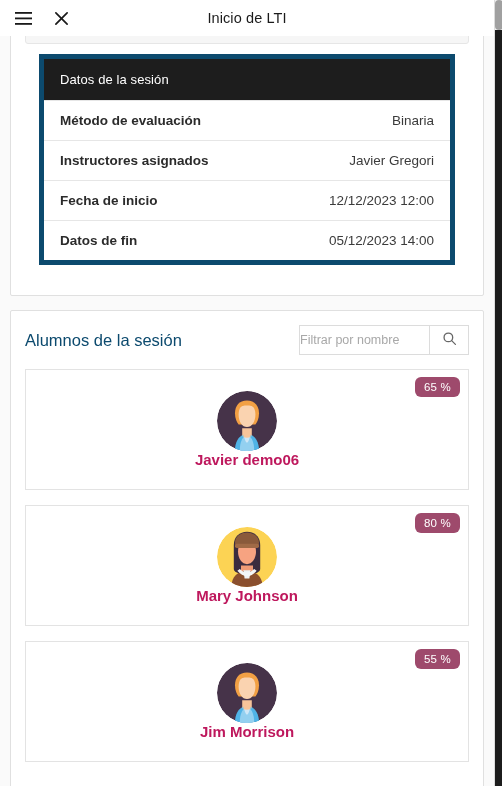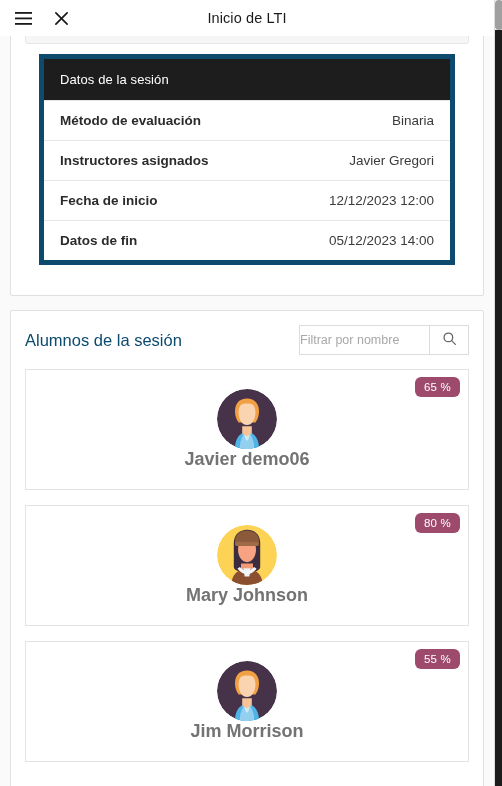--- a/index.html
+++ b/index.html
@@ -126,23 +126,23 @@
     background: #9e4a6c;
     color: #ffffff;
     font-size: 11.5px;
     font-weight: normal;
     padding: 4px 9px;
     border-radius: 6px;
     letter-spacing: .2px;
   }
   .avatar { width: 60px; height: 60px; border-radius: 50%; overflow: hidden; }
   .student-name {
-    font-size: 18px;
+    font-size: 15px;
     font-weight: bold;
-    color: #737373;
+    color: #be185d;
   }
 
   
   .vscroll-outer {
     position: absolute; top: 0; right: 0;
     width: 8px; height: 786px;
     background: #f1f1f1;
     border-left: 1px solid #dcdcdc;
     z-index: 30;
   }

